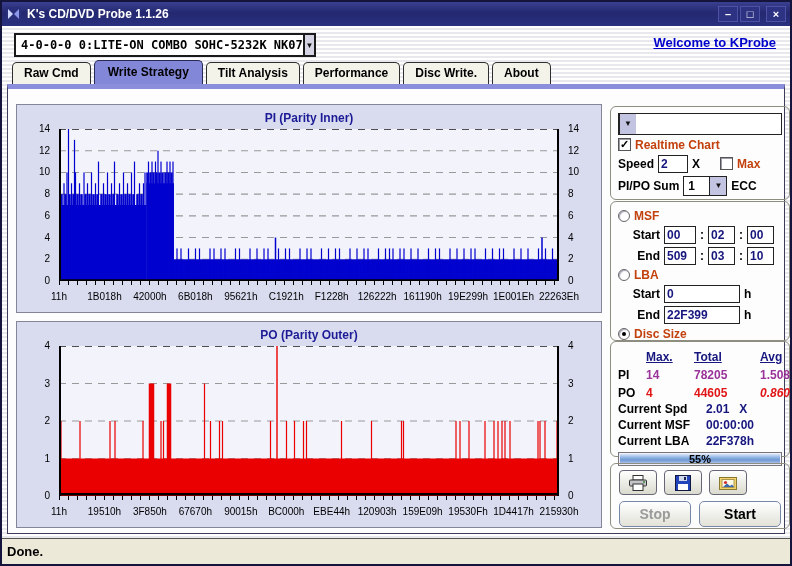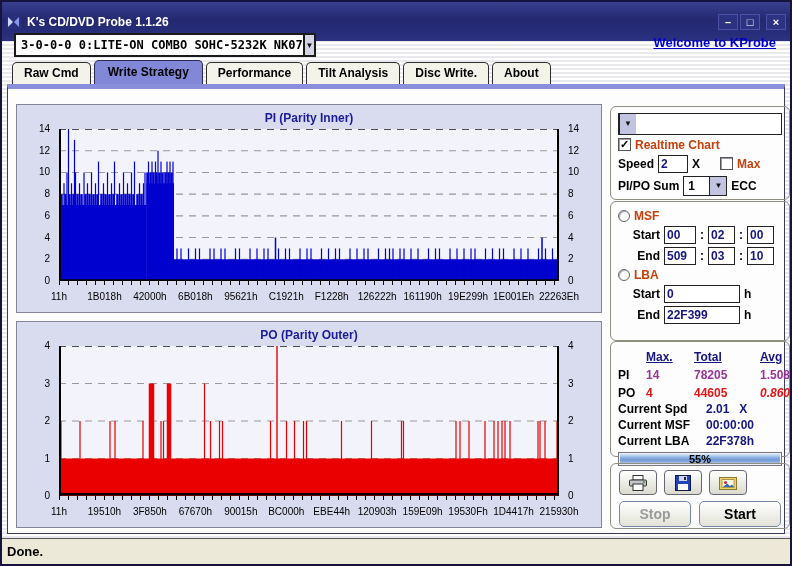--- a/index.html
+++ b/index.html
@@ -1,20 +1,20 @@
 <!DOCTYPE html>
 <html><head>
 <meta charset="utf-8">
 <style>
   *{box-sizing:border-box;margin:0;padding:0}
   body{font-family:"Liberation Sans",sans-serif;background:#888;}
   .window{width:792px;height:566px;border:2px solid #14143c;position:relative;
     background:repeating-linear-gradient(180deg,#ffffff 0 2px,#e9e9ed 2px 4px);overflow:hidden}
   
-  .titlebar{height:39px;background:linear-gradient(180deg,#3a4090 0%,#232870 45%,#2b3080 100%);
+  .titlebar{height:24px;background:linear-gradient(180deg,#3a4090 0%,#232870 45%,#2b3080 100%);
     display:flex;align-items:center;padding:0 4px;color:#fff}
   .app-icon{width:15px;height:14px;display:inline-flex}
   .title-text{font-weight:bold;font-size:12px;margin-left:6px;flex:1;white-space:nowrap}
   .win-btn{width:20px;height:16px;background:#2d3282;border:1px solid #4d52a6;color:#fff;
     font-size:11px;line-height:14px;text-align:center;margin-left:2px;font-weight:bold;cursor:default}
   .win-btn.close{margin-left:6px}
   .body{position:absolute;top:24px;left:0;right:0;bottom:0}
   
   .device-combo{position:absolute;left:12px;top:7px;width:302px;height:24px;background:#fff;
     border:2px solid #1a1a1a;display:flex;align-items:stretch}
@@ -118,31 +118,31 @@
     </span>
     <span class="title-text">K's CD/DVD Probe 1.1.26</span>
     <span class="win-btn">–</span>
     <span class="win-btn">□</span>
     <span class="win-btn close">×</span>
   </div>
 
   <div class="body">
 
     <div class="device-combo">
-      <span class="combo-text">3-0-0-0 0:LITE-ON COMBO SOHC-5232K NK07</span>
+      <span class="combo-text">4-0-0-0 0:LITE-ON COMBO SOHC-5232K NK07</span>
       <span class="combo-arrow">▼</span>
     </div>
 
     <a class="welcome">Welcome to KProbe</a>
 
     <div class="tabs" id="tabs">
         <div class="tab">Raw Cmd</div>
         <div class="tab active">Write Strategy</div>
+        <div class="tab">Tilt Analysis</div>
         <div class="tab">Performance</div>
-        <div class="tab">Tilt Analysis</div>
         <div class="tab">Disc Write.</div>
         <div class="tab">About</div>
       </div>
 
     <div class="main-panel">
 
       <div class="chart-box pi" id="chart-pi">
         <div class="chart-title">PI (Parity Inner)</div>
         <div class="ylabs left">
             <span style="top: calc(100% - 6px);">0</span>
@@ -452,20 +452,24 @@
         <div class="row">
           <span class="bl lab-col">Start</span>
           <input class="txt w76" value="0" style="">
           <span class="bl">h</span>
         </div>
         <div class="row">
           <span class="bl lab-col">End</span>
           <input class="txt w76" value="22F399" style="">
           <span class="bl">h</span>
         </div>
+        <div class="row">
+          <span class="radio sel"></span>
+          <span class="bluel">Disc Size</span>
+        </div>
       </div>
 
       <div class="group g3">
         <div class="stats-grid">
           <span></span>
           <span class="hdr">Max.</span>
           <span class="hdr">Total</span>
           <span class="hdr">Avg</span>
 
           <span class="bl">PI</span>

